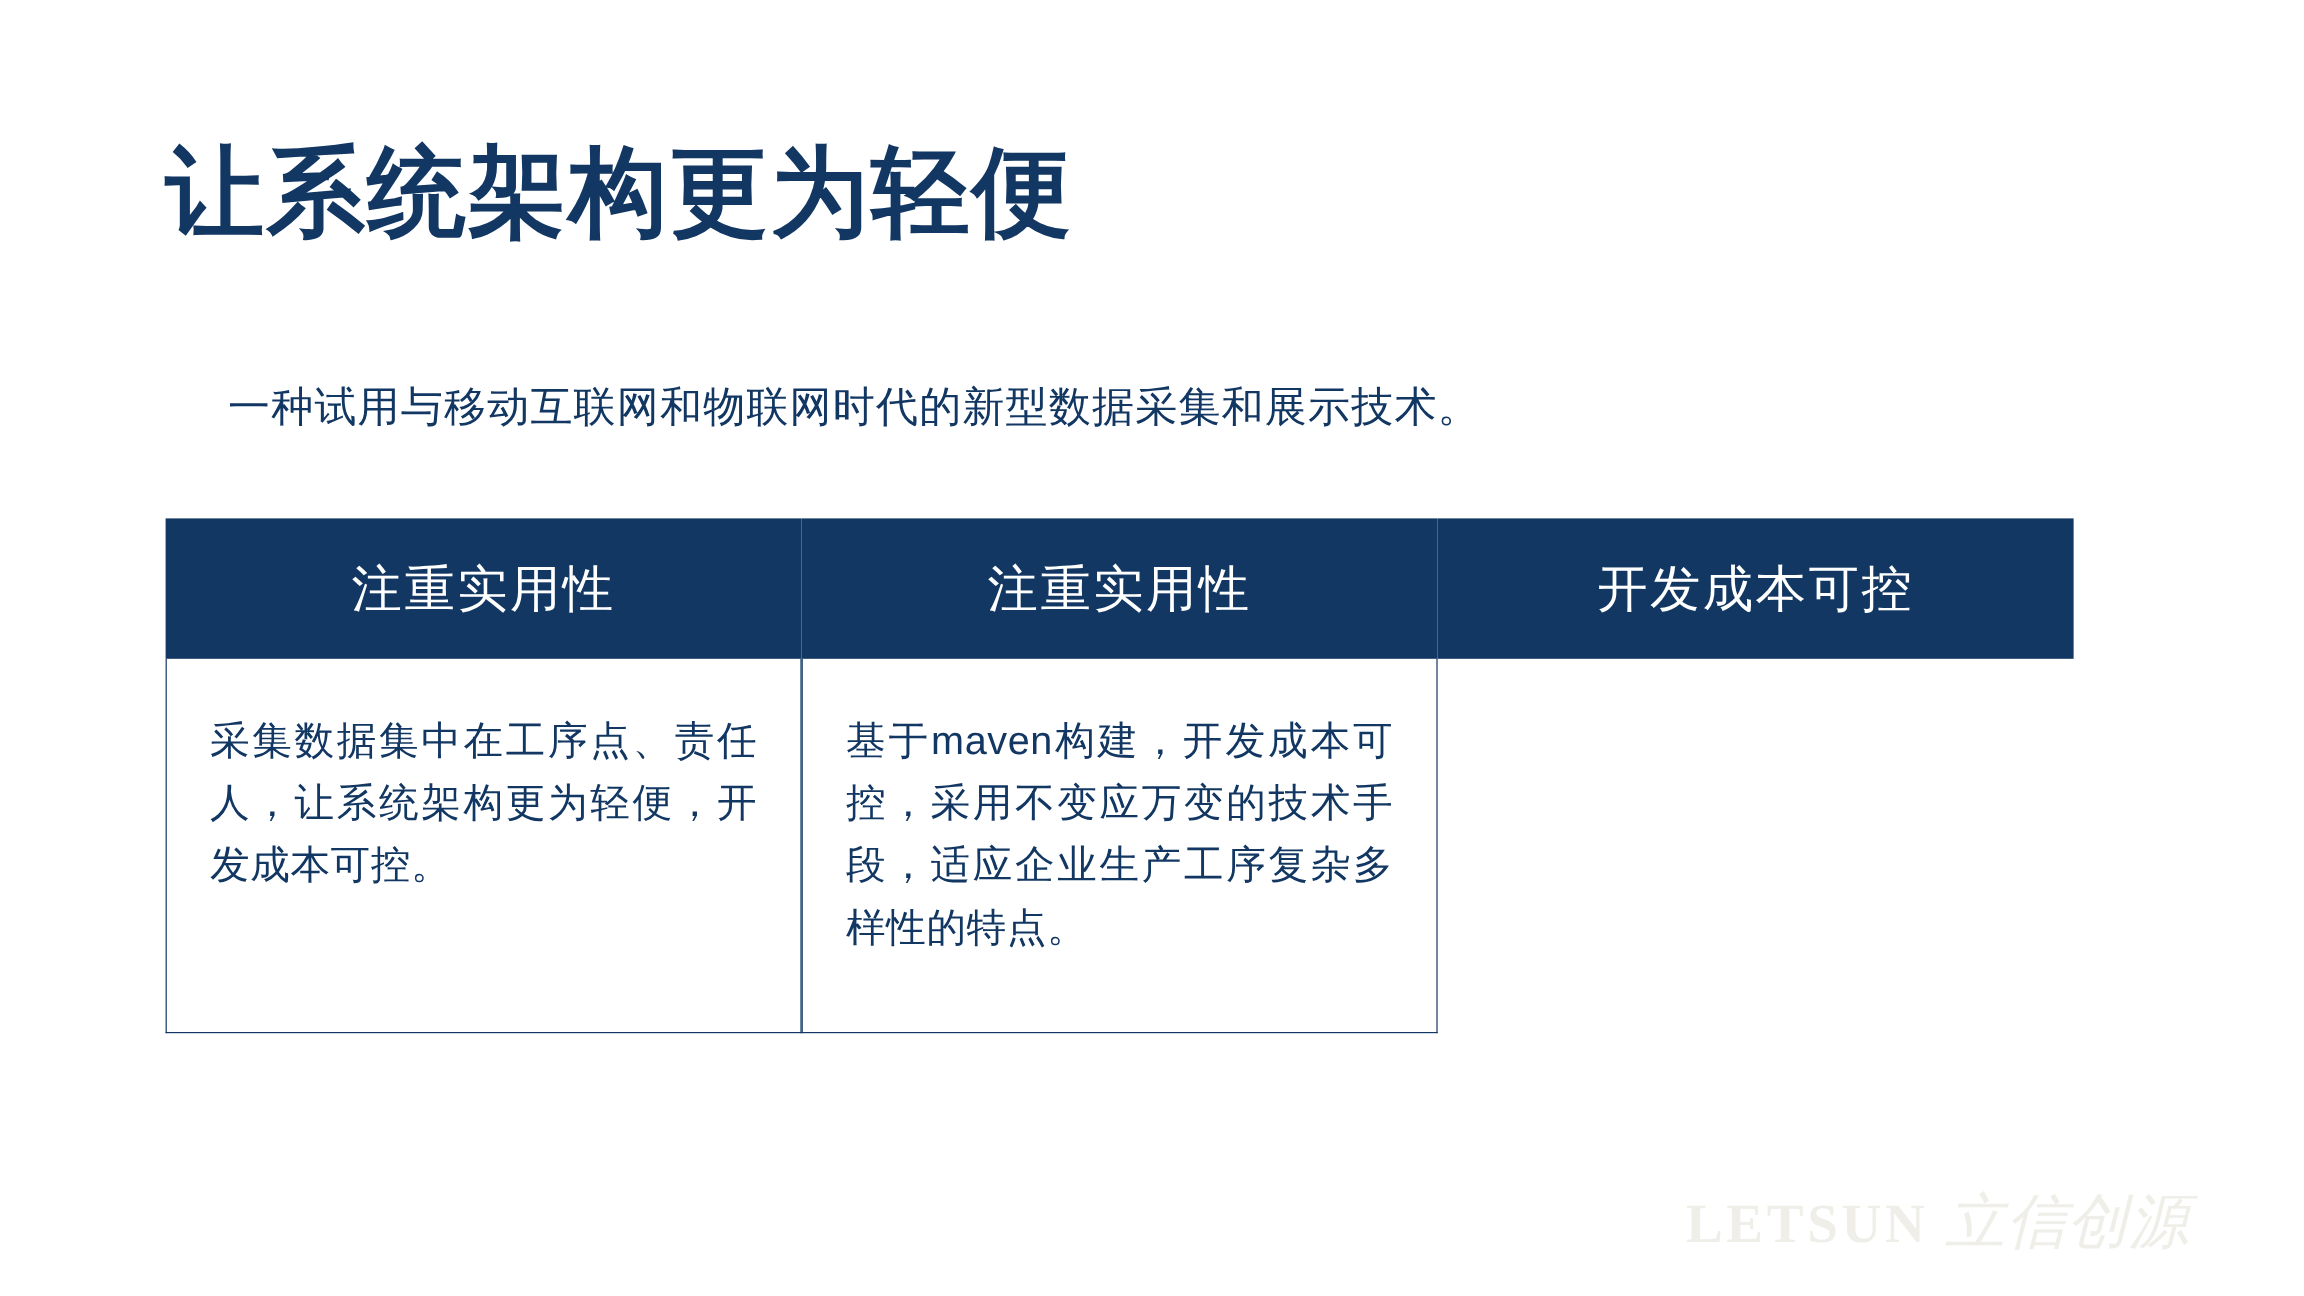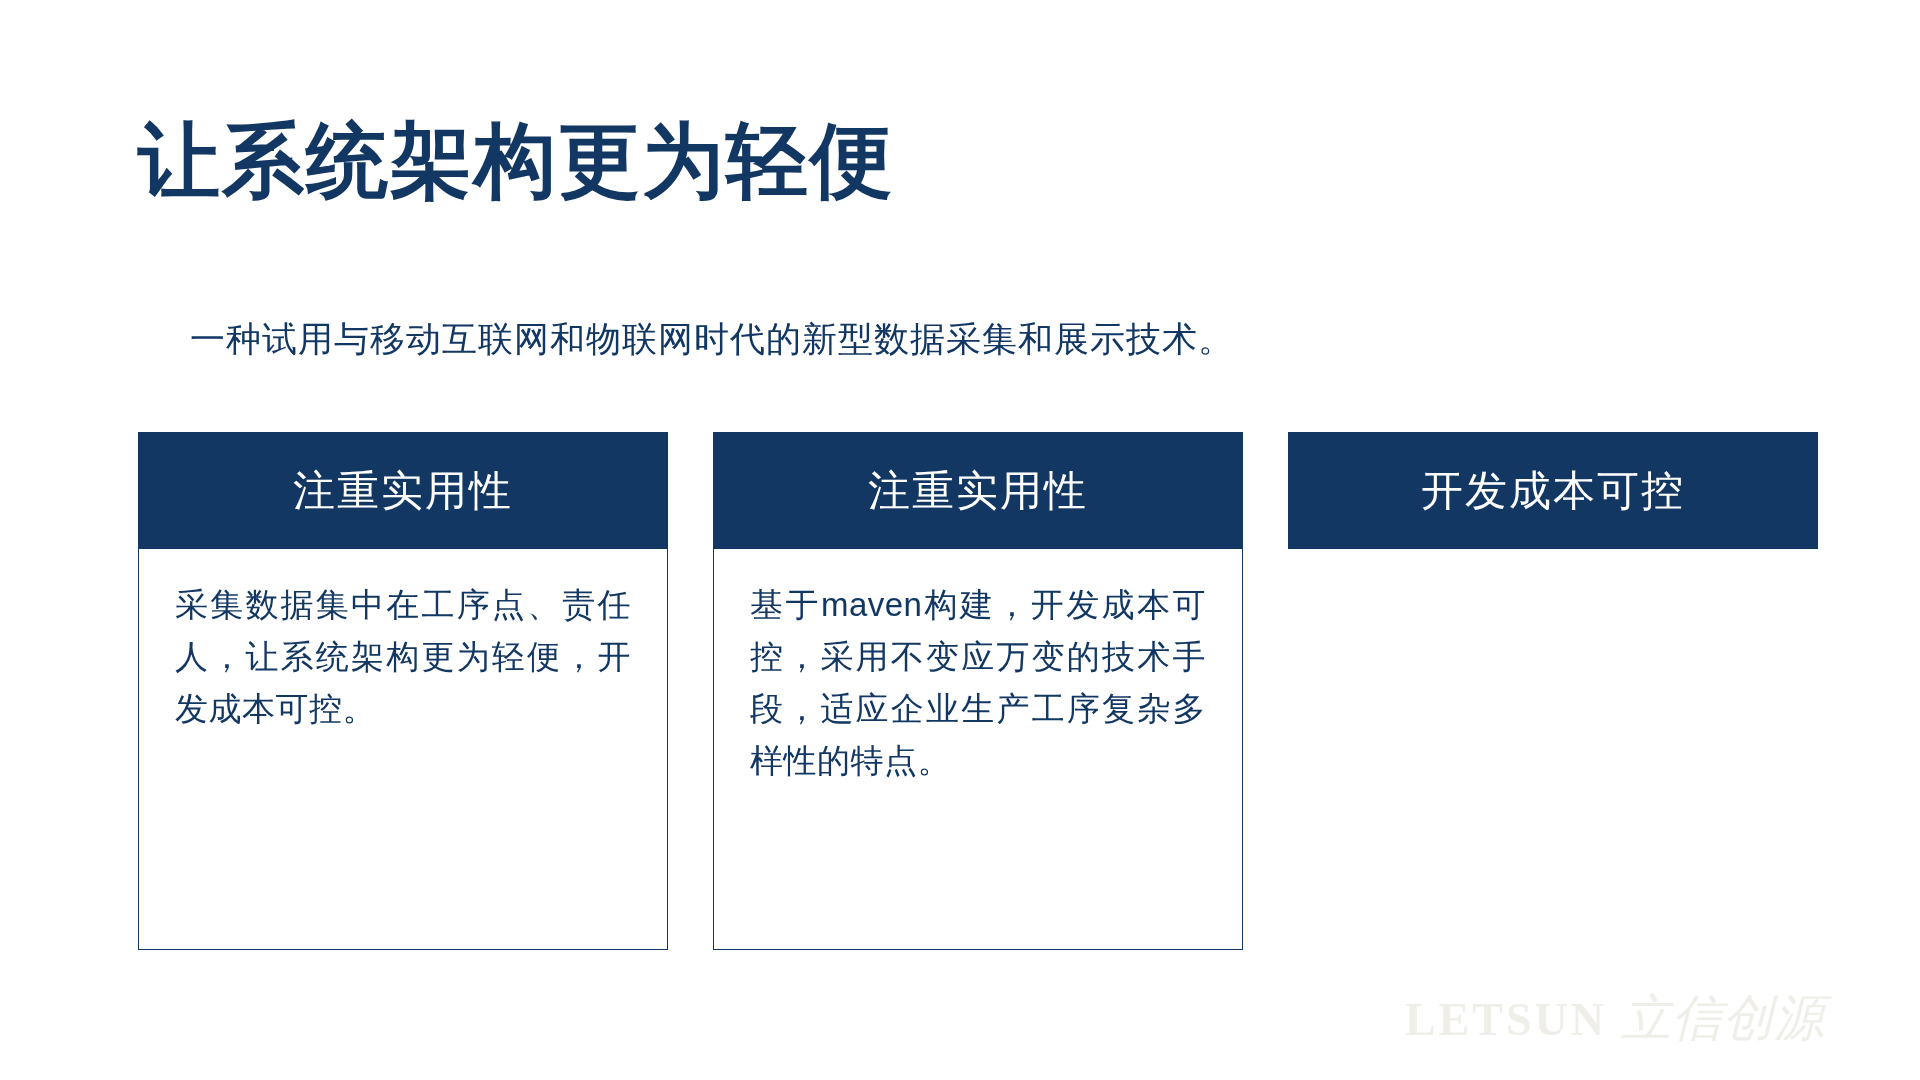--- a/index.html
+++ b/index.html
@@ -39,43 +39,42 @@
     letter-spacing: 1px;
     white-space: nowrap;
     margin-left: 22px;
   }
   .cards {
     position: absolute;
     left: 138px;
     top: 432px;
     width: 1680px;
     display: flex;
-    gap: 45px;
   }
   .card {
     width: 530px;
     display: flex;
     flex-direction: column;
   }
   .card-header {
     background: #123763;
     color: #ffffff;
     height: 117px;
     display: flex;
     align-items: center;
     justify-content: center;
     font-size: 42px;
     letter-spacing: 2px;
   }
   .card-body {
     border: 1px solid #123763;
     border-top: none;
-    height: 401px;
+    height: 312px;
     box-sizing: border-box;
-    padding: 30px 36px 0 36px;
+    padding: 42px 36px 0 36px;
   }
   .card-body p {
     margin: 0;
     font-size: 33px;
     line-height: 1.58;
     color: #123763;
     text-align: justify;
     text-align-last: left;
     text-justify: inter-ideograph;
     letter-spacing: 0.5px;

